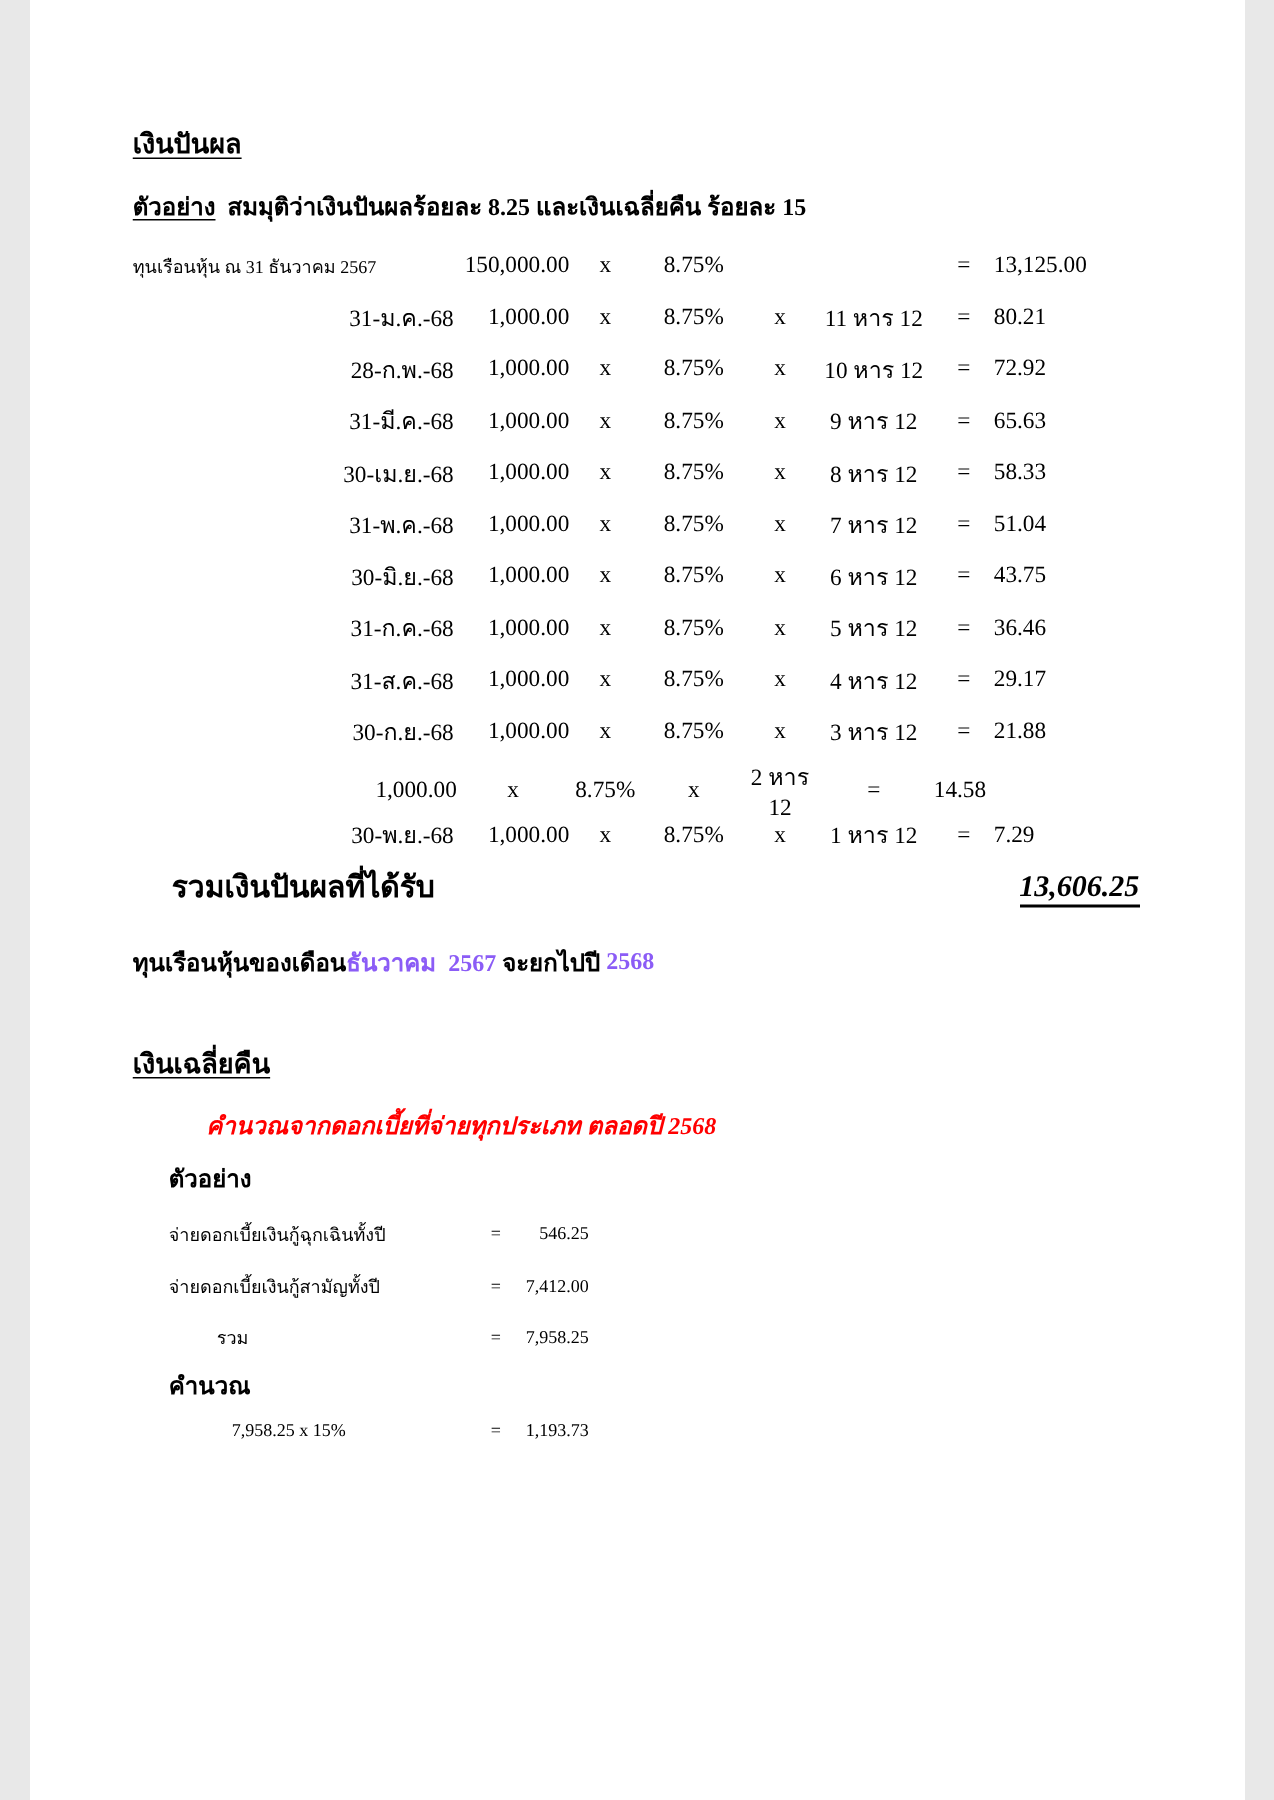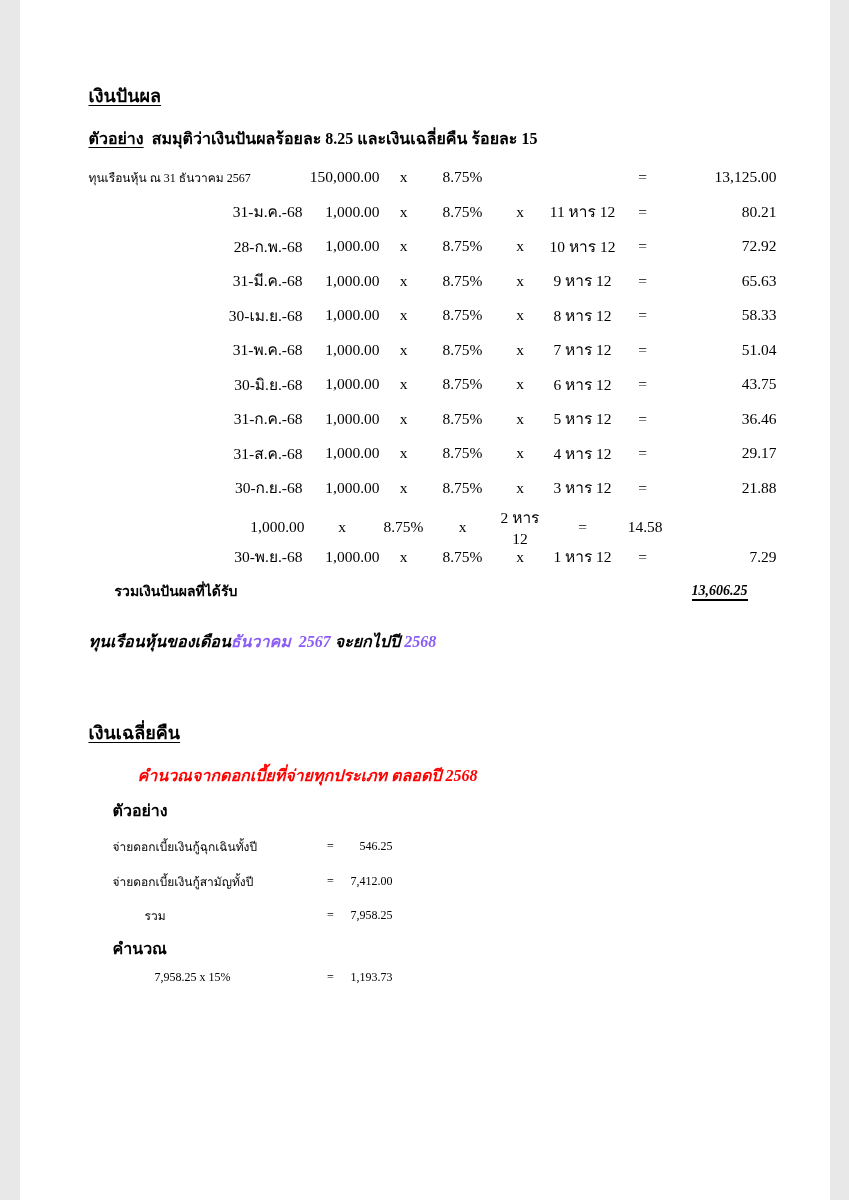--- a/index.html
+++ b/index.html
@@ -38,46 +38,45 @@
     display: grid;
     grid-template-columns: 216px 75px 48px 70px 45px 80px 40px 114px;
     align-items: center;
     height: 34.5px;
     font-size: 15.5px;
   }
   .c-label { text-align: left; font-weight: normal; white-space: nowrap; font-size: 12px; }
   .c-date { text-align: right; padding-right: 2px; }
   .c-amount { text-align: right; }
   .c-x, .c-pct, .c-frac, .c-eq { text-align: center; }
-  .c-res { text-align: right; }
+  .c-res { text-align: left; }
 
   .total-row {
     display: grid;
     grid-template-columns: 574px 114px;
     align-items: center;
     height: 34.5px;
-    font-size: 14px;
+    font-size: 20px;
     font-weight: bold;
   }
   .total-label { padding-left: 26px; }
   .total-value { text-align: center; font-style: italic; }
   .total-value span { border-bottom: 2px solid #000; padding-bottom: 1px; }
 
   .carry-note {
     font-size: 16px;
     font-weight: bold;
     height: 34px;
     display: flex;
     align-items: center;
     white-space: pre-wrap;
-    font-style: italic;
   }
   .red { color: #8b5cf6; }
 
-  .rebate { margin-top: 64px; }
+  .rebate { margin-top: 40px; }
   .rebate-note {
     color: #FF0000;
     font-weight: bold;
     font-size: 16px;
     margin: 0 0 16px 0;
     padding-left: 49px;
     line-height: 19px;
     font-style: italic;
   }
   .sub-heading {

